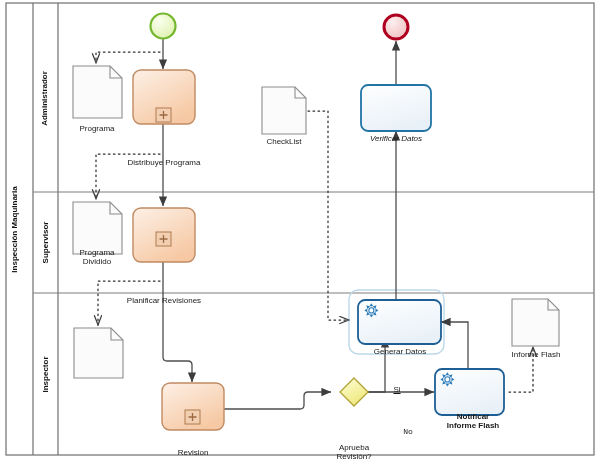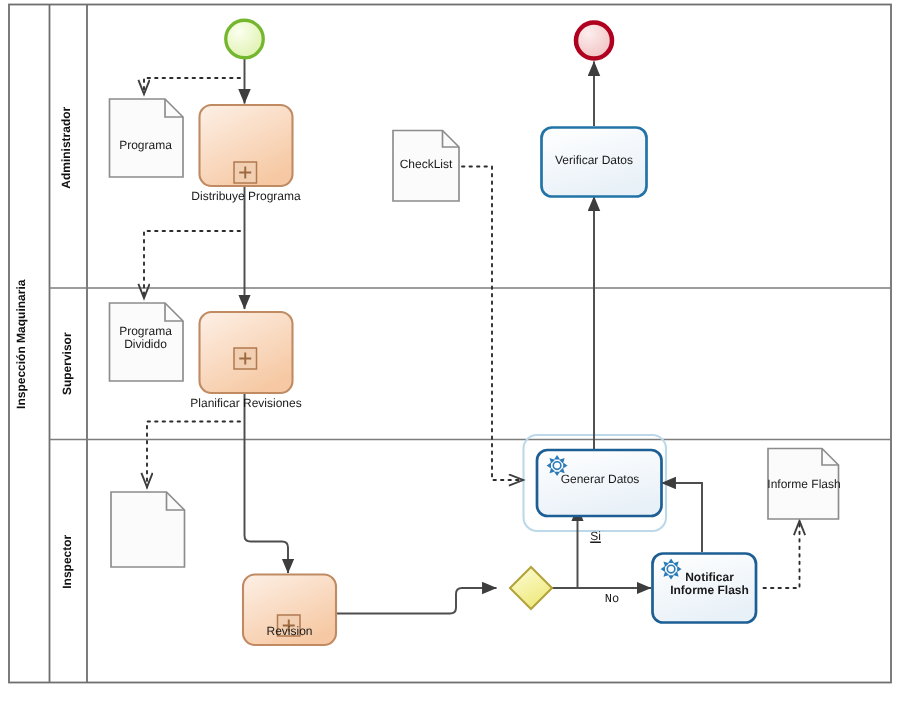--- a/index.html
+++ b/index.html
@@ -1,19 +1,19 @@
 <!DOCTYPE html>
 <html><head>
 <meta charset="utf-8">
 <style>
   html,body{margin:0;padding:0;background:#ffffff;}
   body{font-family:"Liberation Sans", sans-serif;}
   #stage{position:relative;width:600px;height:468px;overflow:hidden;background:#fff;}
   #stage svg{position:absolute;left:0;top:0;}
-  .lbl{position:absolute;font-size:8px;color:#1a1a1a;text-align:center;line-height:1.15;white-space:pre-line;}
+  .lbl{position:absolute;font-size:8px;color:#1a1a1a;text-align:center;line-height:1.15;white-space:pre-line;margin-top:32px;}
   .lanelbl{position:absolute;font-size:8px;font-weight:bold;color:#111;
            transform-origin:center center;white-space:nowrap;}
 </style>
 </head>
 <body>
 
 <div id="stage">
 
   <svg width="600" height="468" viewBox="0 0 600 468">
     <defs>
@@ -161,24 +161,26 @@
   <div class="lanelbl" style="left:-15px;top:238px;width:120px;text-align:center;transform:rotate(-90deg);">Supervisor</div>
   <div class="lanelbl" style="left:-15px;top:370px;width:120px;text-align:center;transform:rotate(-90deg);">Inspector</div>
 
   <div class="lbl" style="left:66px;top:92px;width:62px;">Programa</div>
   <div class="lbl" style="left:66px;top:216px;width:62px;">Programa
 Dividido</div>
   <div class="lbl" style="left:258px;top:105px;width:52px;">CheckList</div>
   <div class="lbl" style="left:505px;top:318px;width:62px;">Informe Flash</div>
 
   <div class="lbl" style="left:114px;top:126px;width:100px;">Distribuye Programa</div>
-  <div class="lbl" style="left:361px;top:102px;width:70px;">Verificar Datos</div>
+  <div class="lbl" style="left:361px;top:102px;width:70px;font-style:italic;">Verificar Datos</div>
   <div class="lbl" style="left:116px;top:264px;width:96px;">Planificar Revisiones</div>
   <div class="lbl" style="left:163px;top:416px;width:60px;">Revision</div>
   <div class="lbl" style="left:364px;top:315px;width:72px;">Generar Datos</div>
   <div class="lbl" style="left:444px;top:380px;width:58px;font-weight:bold;">Notificar
 Informe Flash</div>
 
+  <div class="lbl" style="left:322px;top:411px;width:64px;">Aprueba
+Revisión?</div>
 
   <div class="lbl" style="left:389px;top:353px;width:16px;text-decoration:underline;">Si</div>
   <div class="lbl" style="left:399px;top:395px;width:18px;font-family:Liberation Mono, monospace;">No</div>
 
 </div>
 
 </body></html>

